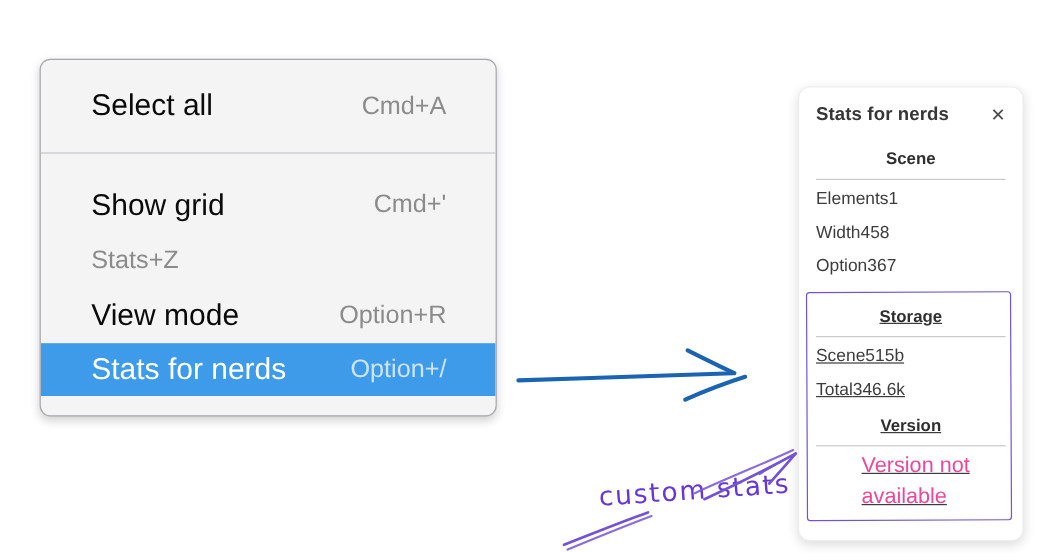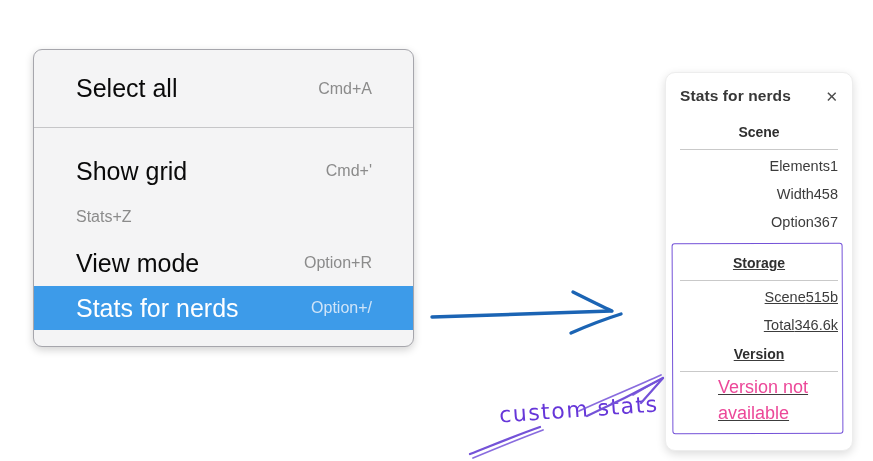--- a/index.html
+++ b/index.html
@@ -29,21 +29,21 @@
     align-items: center;
     justify-content: space-between;
     height: 46px;
     padding: 0 41px 0 42px;
     font-size: 25px;
     color: #0a0a0a;
     cursor: default;
   }
   .menu-row .mi-shortcut {
     color: #8b8b8b;
-    font-size: 16px;
+    font-size: 21px;
   }
   .menu-row.first { height: 77px; }
   .menu-divider {
     height: 0;
     border-top: 1.5px solid #c6c6c8;
   }
   .menu-group { padding-top: 20px; text-align: center; }
   .menu-row.selected {
     background: #3d9be9;
     color: #ffffff;
@@ -95,21 +95,21 @@
     color: #2f2f2f;
     margin-top: 16px;
     line-height: 18px;
   }
   .sec-divider {
     border-top: 1px solid #c9c9c9;
     margin: 8px 0 2px 0;
   }
   .stat-row {
     display: flex;
-    justify-content: flex-end;
+    justify-content: flex-start;
     font-size: 14.5px;
     line-height: 28px;
     color: #3c3c3c;
   }
   .custom-zone {
     position: relative;
     margin-top: 10px;
     padding: 2px 0 8px 0;
     text-decoration: underline;
   }

